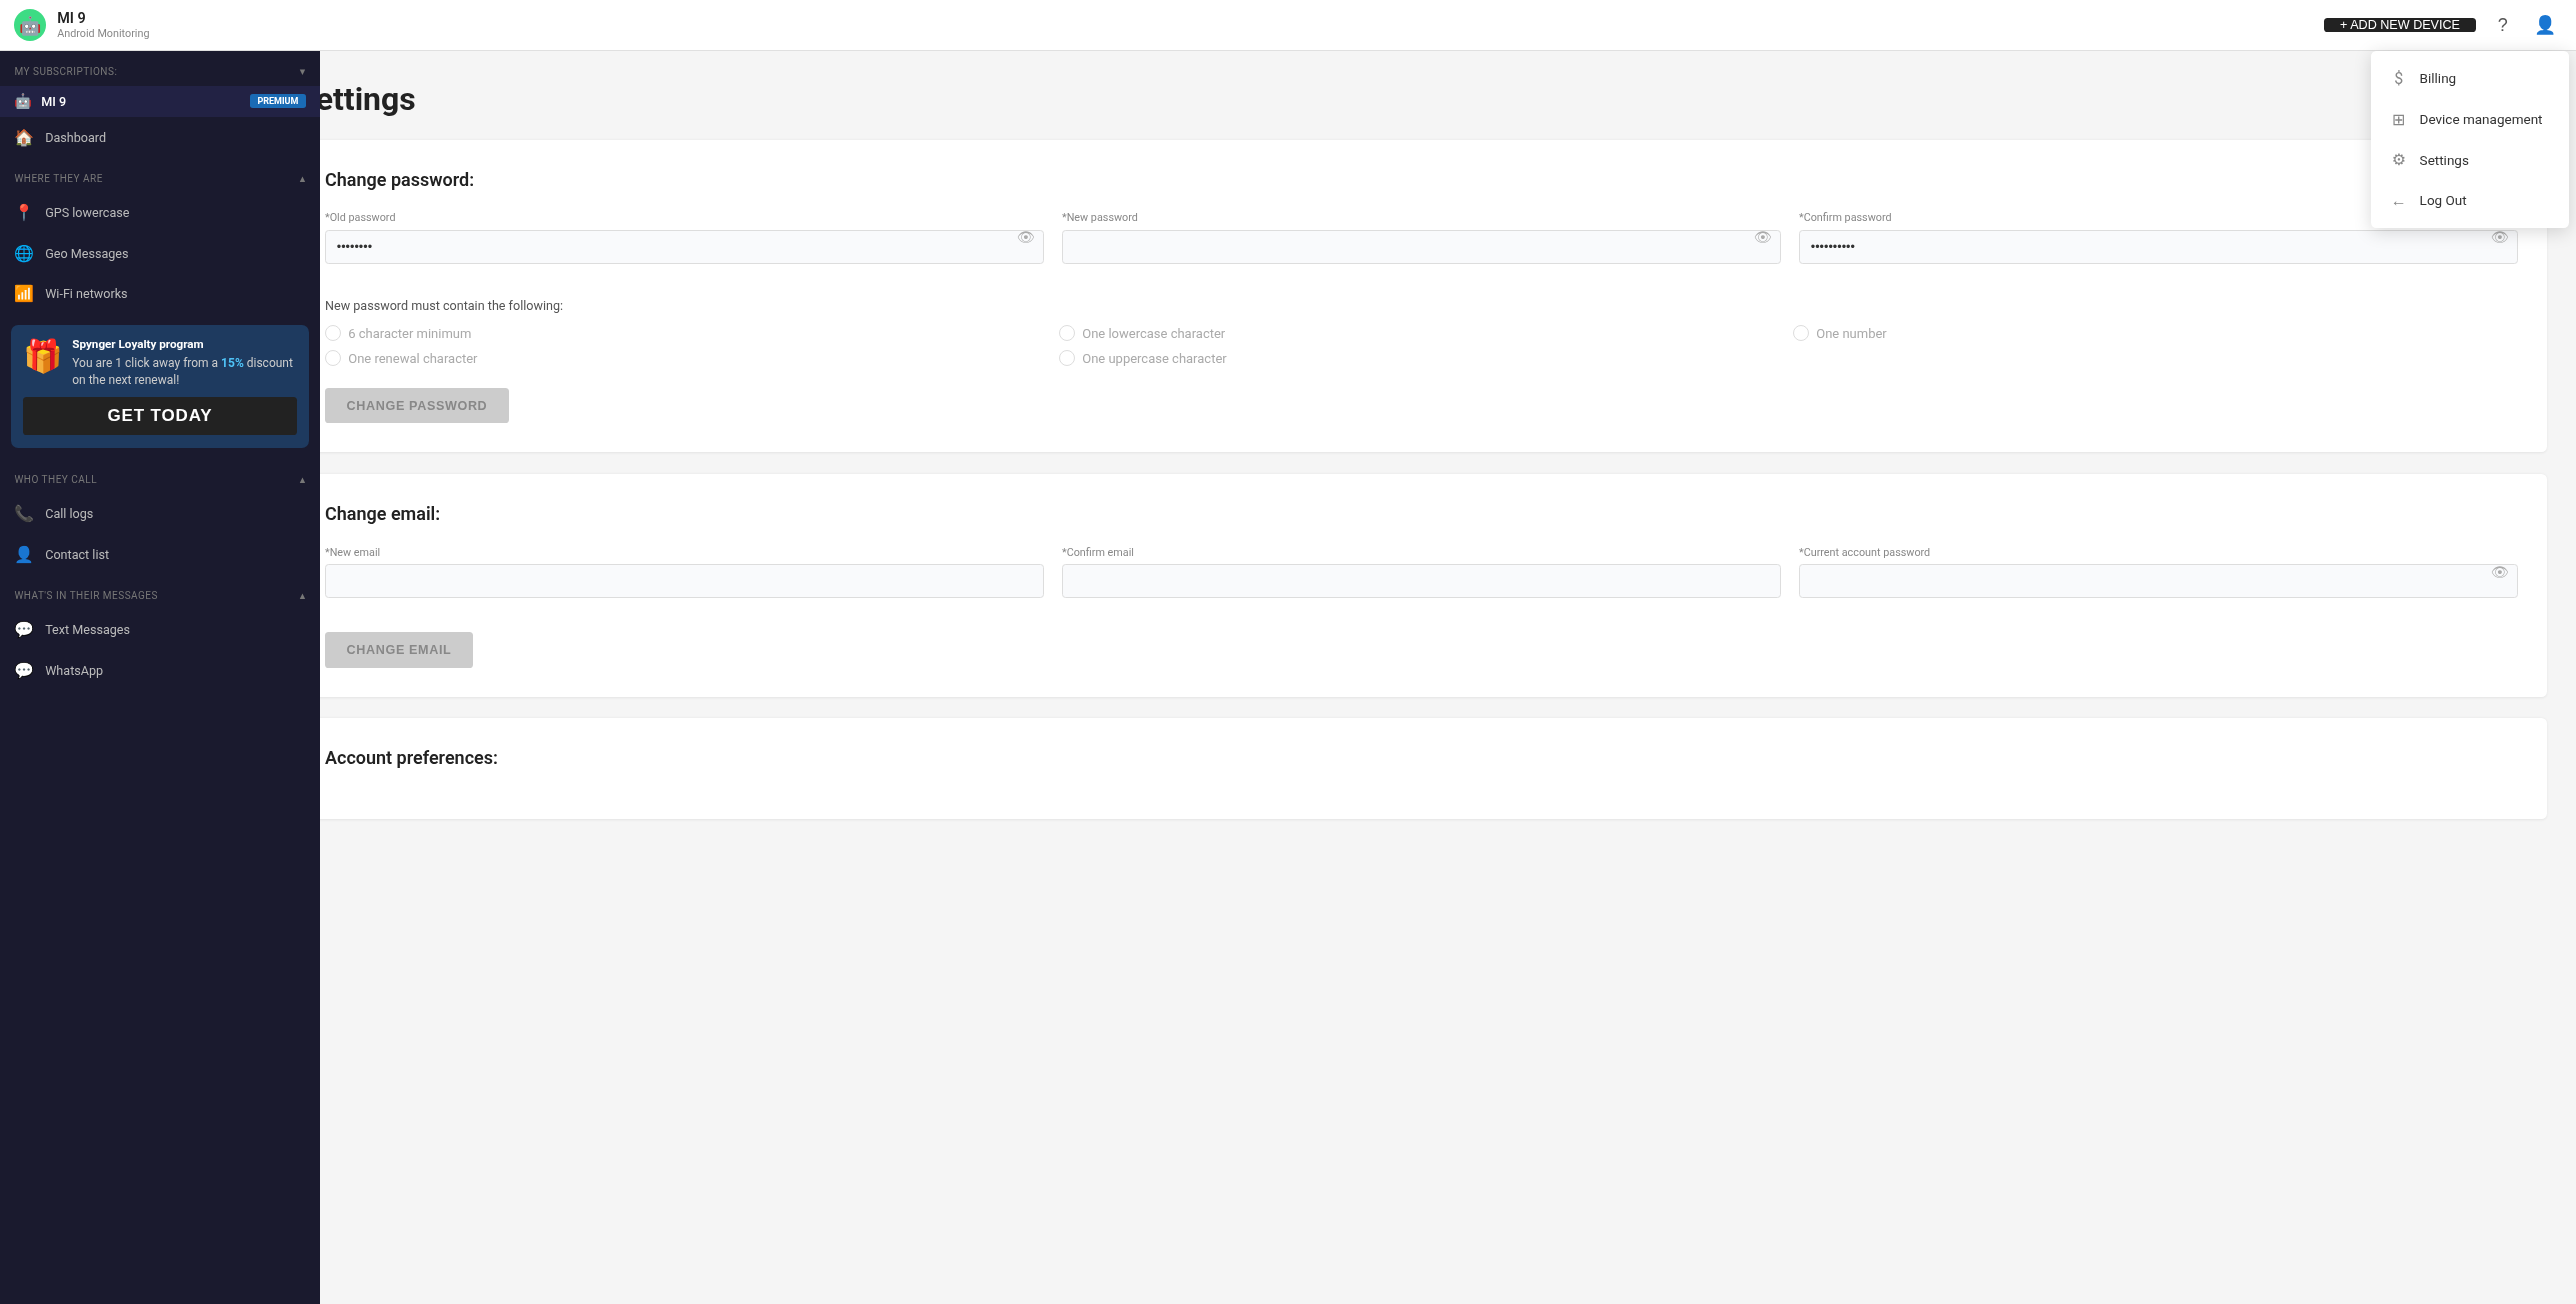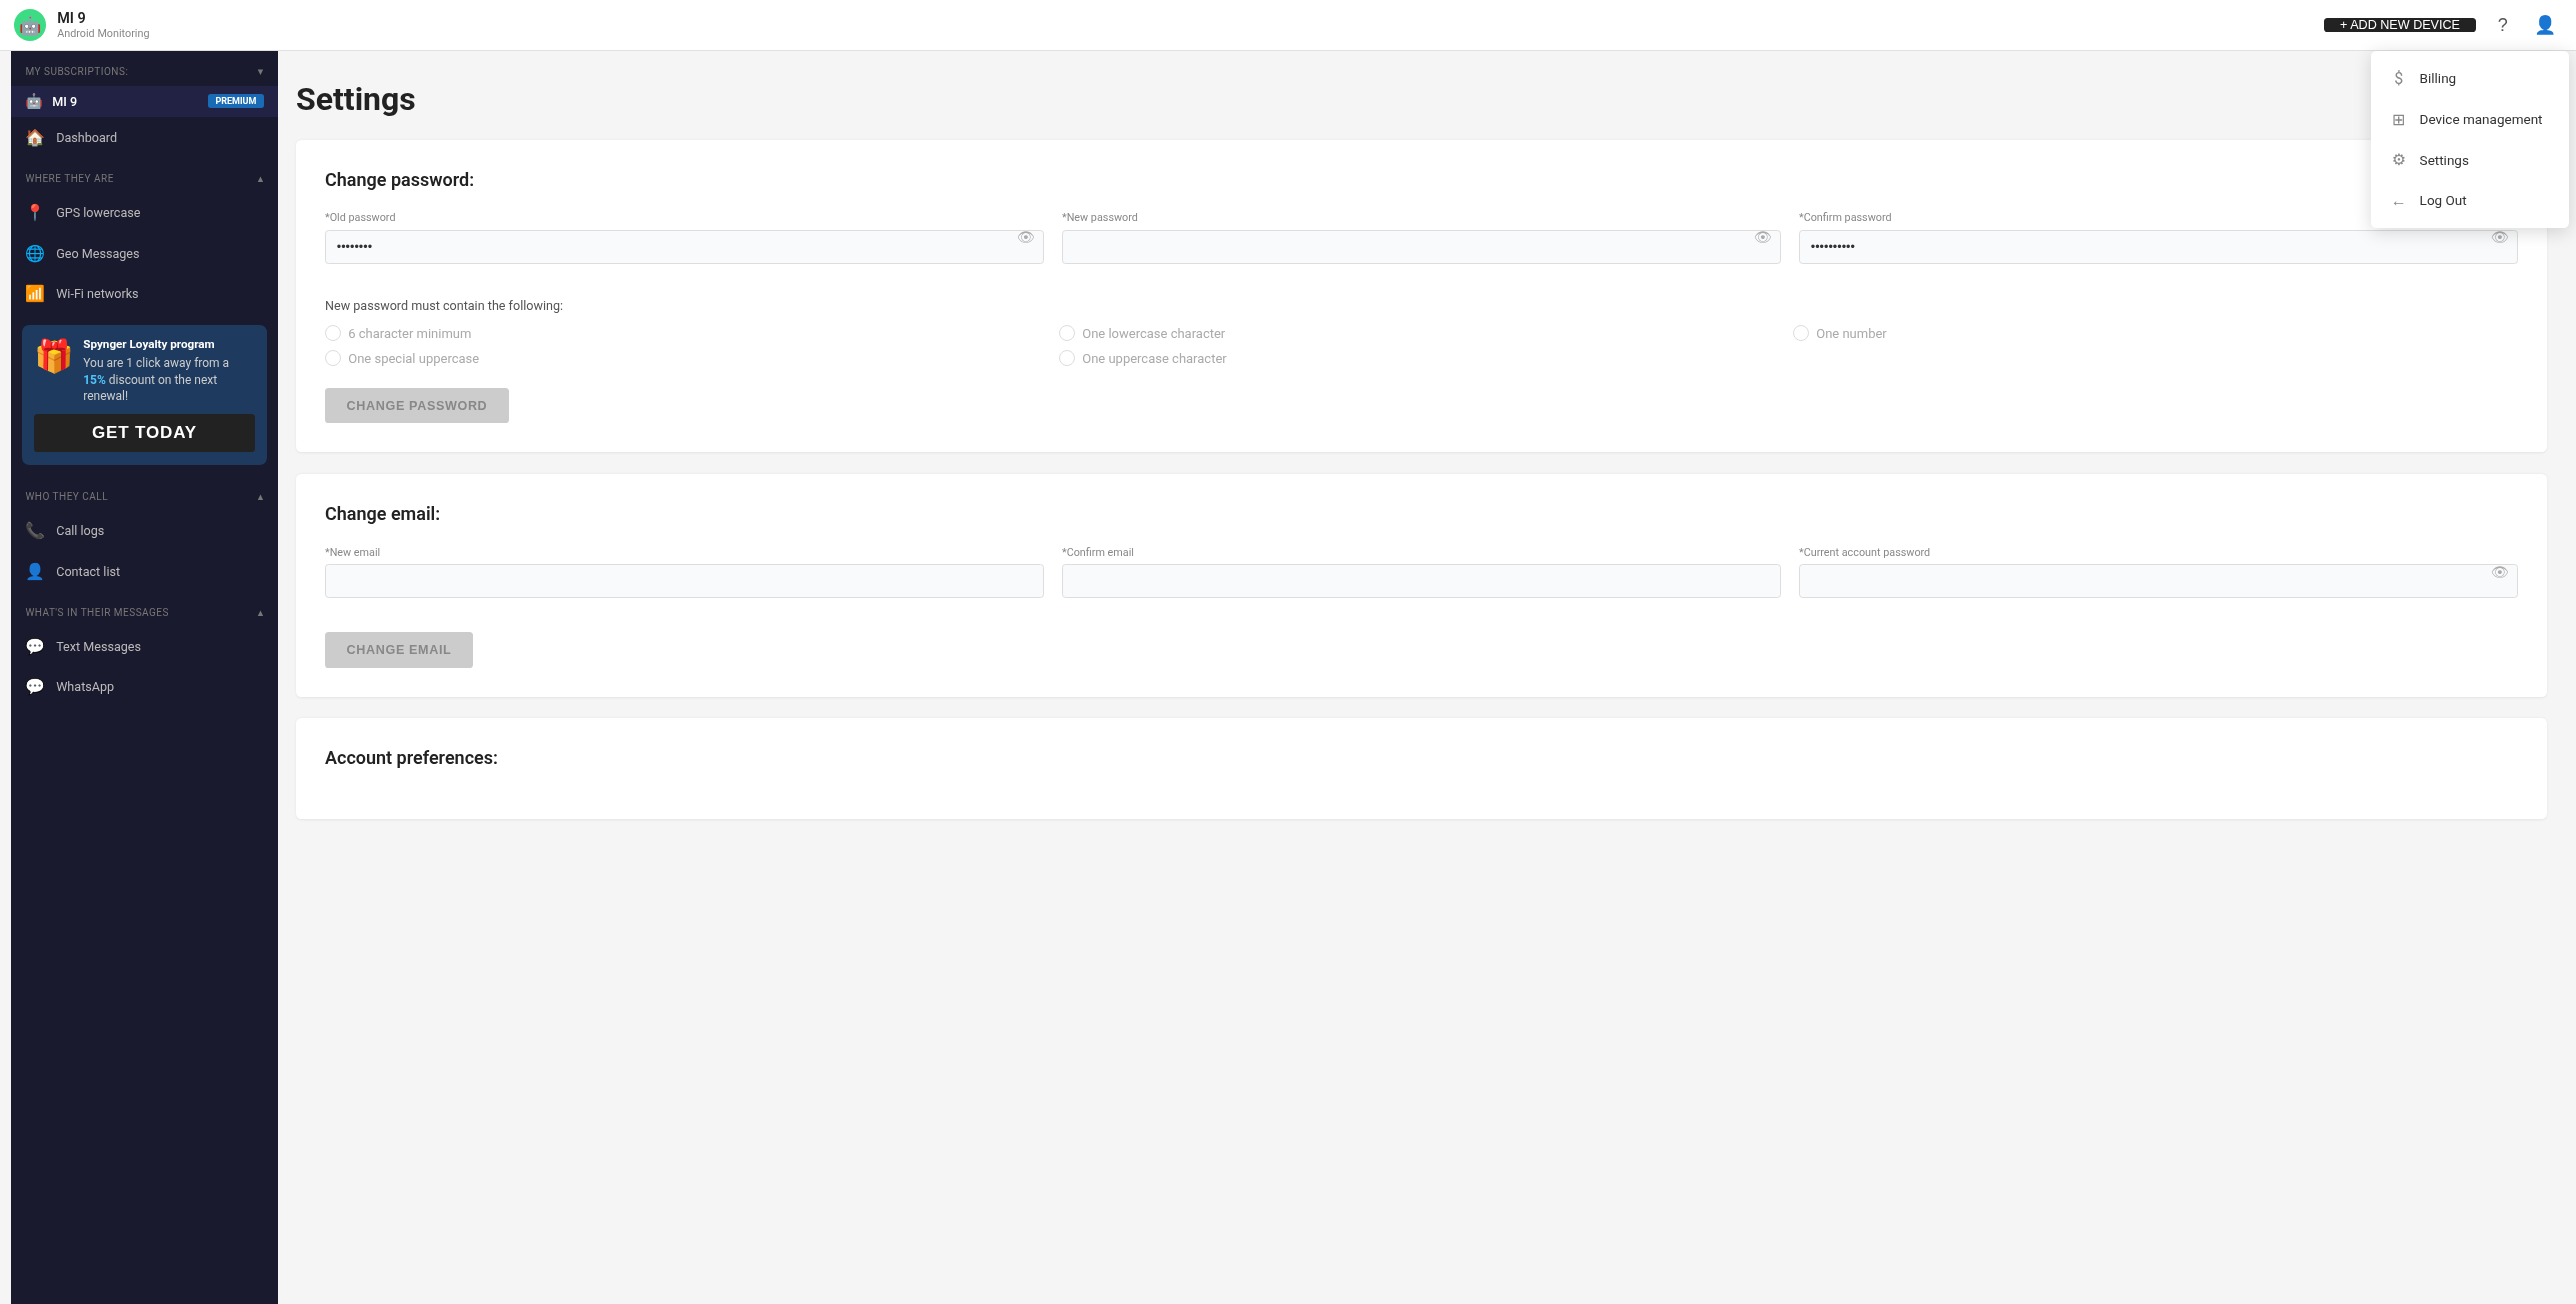--- a/index.html
+++ b/index.html
@@ -40,21 +40,21 @@
       display: flex; align-items: center; gap: 5.4px;
     }
     .icon-btn {
       background: none; border: none; cursor: pointer; color: #555;
       font-size: 18px; width: 32px; height: 32px; display: flex;
       align-items: center; justify-content: center; border-radius: 50%;
     }
 
     
     .sidebar {
-      position: fixed; top: 51px; left: 11px; width: 267px; bottom: 0;
+      position: fixed; top: 51px; left: 0; width: 320px; bottom: 0;
       background: #1a1a2e; color: #ccc; overflow-y: auto; z-index: 50;
     }
     .sidebar-section-header {
       font-size: 10px; color: #777; padding: 14.4px 14.4px 7.2px;
       text-transform: uppercase; letter-spacing: 0.05em;
       display: flex; justify-content: space-between; align-items: center;
     }
     .chevron { font-size: 10.8px; color: #777; }
     .subscription-item {
       padding: 7.2px 14.4px; display: flex; align-items: center; gap: 9px;
@@ -273,21 +273,21 @@
       <div class="req-item">
         <div class="req-circle"></div>
         <span>One lowercase character</span>
       </div>
       <div class="req-item">
         <div class="req-circle"></div>
         <span>One number</span>
       </div>
       <div class="req-item">
         <div class="req-circle"></div>
-        <span>One special uppercase</span>
+        <span>One renewal character</span>
       </div>
       <div class="req-item">
         <div class="req-circle"></div>
         <span>One uppercase character</span>
       </div>
     </div>
     <button class="change-btn">CHANGE PASSWORD</button>
   </div>
 
   <div class="settings-card">

